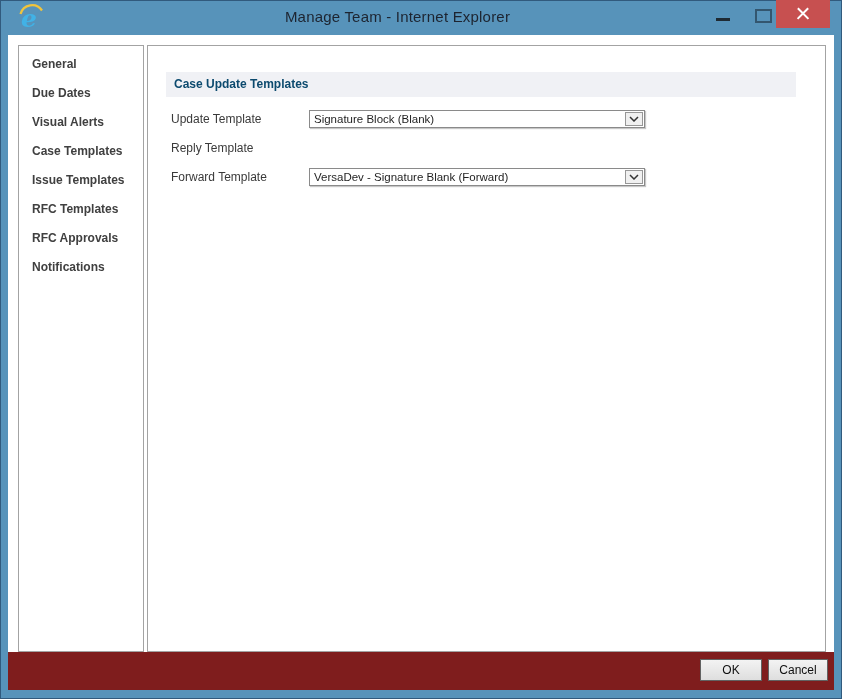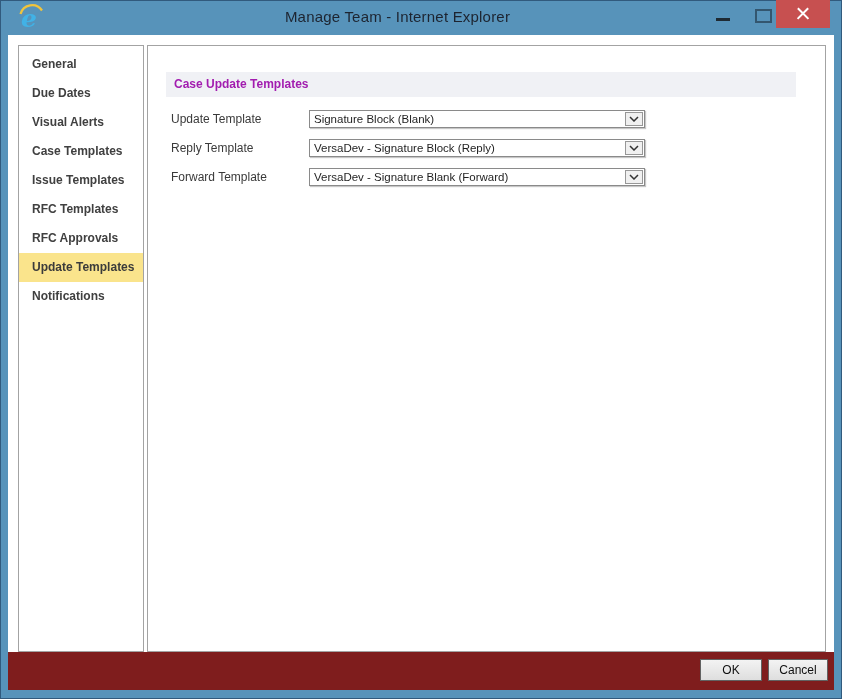--- a/index.html
+++ b/index.html
@@ -63,21 +63,21 @@
 
   .content-panel {
     position:absolute; left:139px; top:10px; width:679px; height:607px;
     border:1px solid #a3a3a3; background:#fff;
   }
 
   .section-header {
     position:absolute; left:18px; top:26px; width:630px; height:25px;
     background:var(--section-header-bg, #f0f1f5);
     line-height:25px; padding-left:8px;
-    font-weight:bold; font-size:12px; color:#a21caf;
+    font-weight:bold; font-size:12px; color:#0c4a6e;
   }
 
   .form { position:absolute; left:23px; top:64px; }
   .form-row { display:flex; align-items:center; height:18px; margin-bottom:11px; }
   .form-row .field-label { width:138px; font-size:12px; color:#3a3a3a; }
 
   .combo {
     position:relative; width:336px; height:18px;
     border:1px solid #8a8a8a; background:#fff;
     box-shadow:1px 1px 1px rgba(0,0,0,0.22);
@@ -133,21 +133,20 @@
   <div class="client">
 
     <div class="sidebar-panel">
       <div class="nav-item">General</div>
       <div class="nav-item">Due Dates</div>
       <div class="nav-item">Visual Alerts</div>
       <div class="nav-item">Case Templates</div>
       <div class="nav-item">Issue Templates</div>
       <div class="nav-item">RFC Templates</div>
       <div class="nav-item">RFC Approvals</div>
-      <div class="nav-item selected">Update Templates</div>
       <div class="nav-item">Notifications</div>
     </div>
 
     <div class="content-panel">
       <div class="section-header">Case Update Templates</div>
 
       <div class="form">
 
         <div class="form-row">
           <span class="field-label">Update Template</span>
@@ -156,28 +155,20 @@
             <span class="combo-btn">
               <svg width="10" height="6" viewBox="0 0 10 6">
                 <polyline points="1,1 5,5 9,1" stroke="#333" stroke-width="1.5" fill="none"></polyline>
               </svg>
             </span>
           </div>
         </div>
 
         <div class="form-row">
           <span class="field-label">Reply Template</span>
-          <div class="combo">
-            <span class="combo-value">VersaDev - Signature Block (Reply)</span>
-            <span class="combo-btn">
-              <svg width="10" height="6" viewBox="0 0 10 6">
-                <polyline points="1,1 5,5 9,1" stroke="#333" stroke-width="1.5" fill="none"></polyline>
-              </svg>
-            </span>
-          </div>
         </div>
 
         <div class="form-row">
           <span class="field-label">Forward Template</span>
           <div class="combo">
             <span class="combo-value">VersaDev - Signature Blank (Forward)</span>
             <span class="combo-btn">
               <svg width="10" height="6" viewBox="0 0 10 6">
                 <polyline points="1,1 5,5 9,1" stroke="#333" stroke-width="1.5" fill="none"></polyline>
               </svg>

